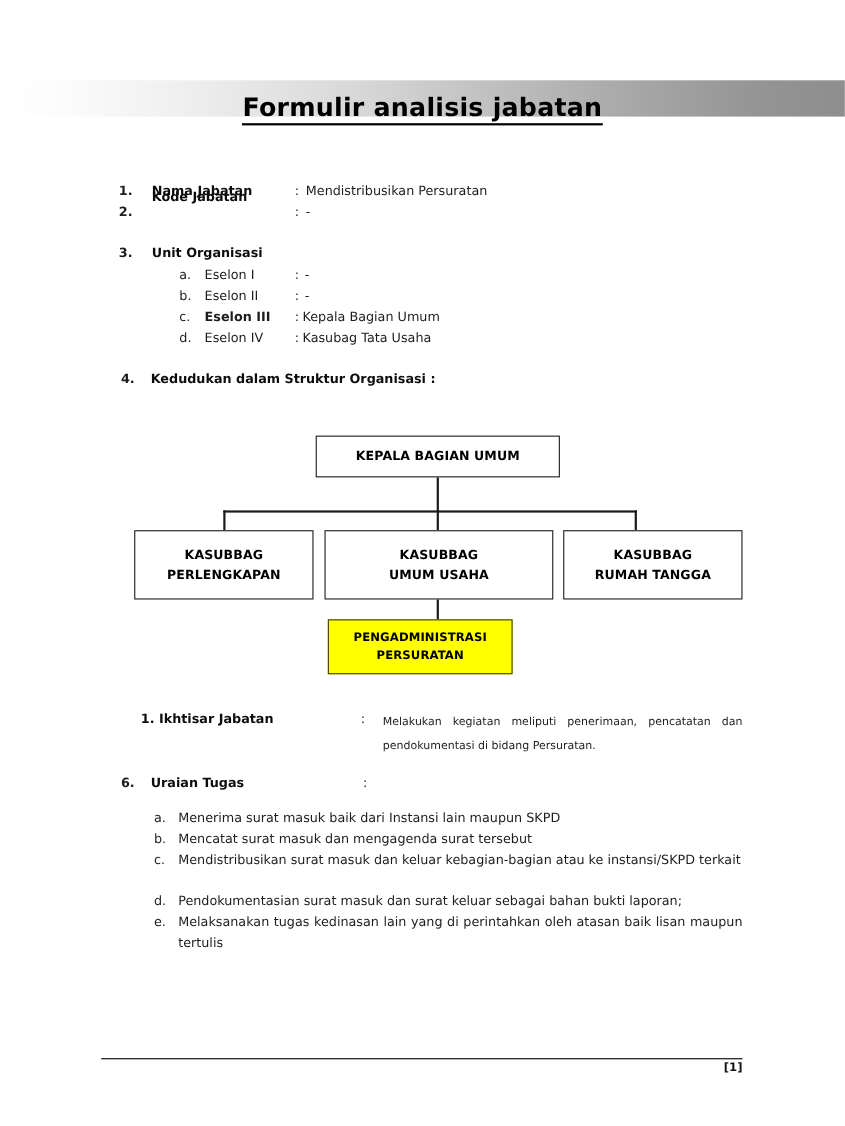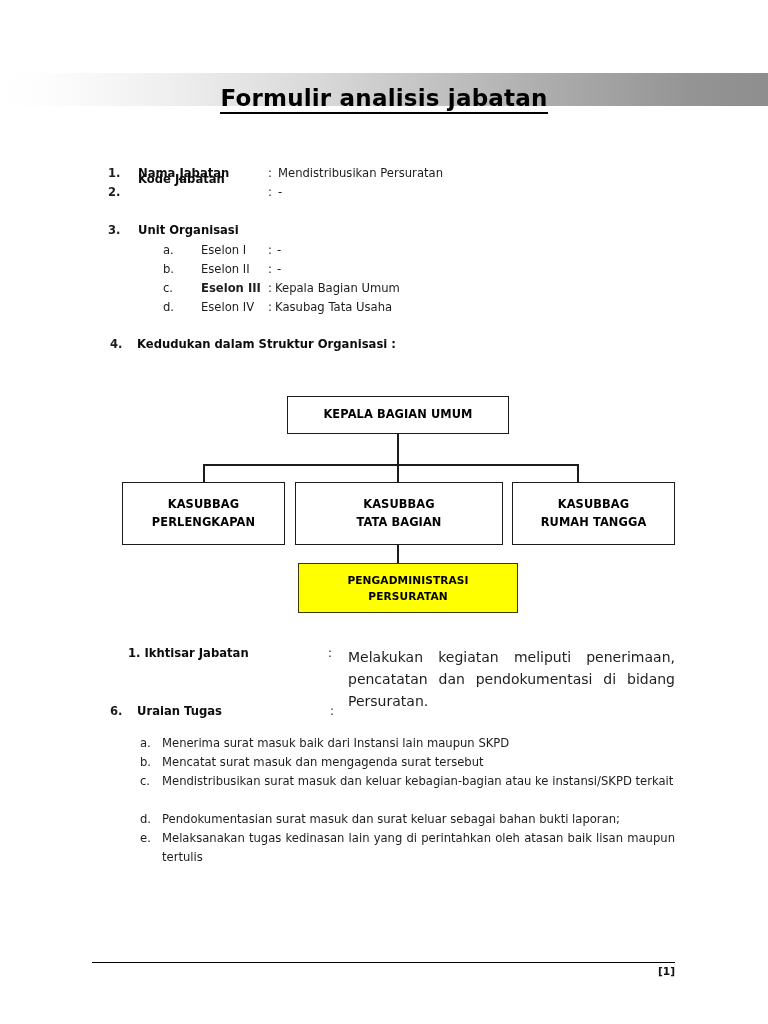--- a/index.html
+++ b/index.html
@@ -66,21 +66,21 @@
     color: #1d1d1d;
   }
   .b { font-weight: bold; color: #0d0d0d; }
   .num { font-weight: bold; }
 
   
   .c-num   { left: 108px; }
   .c-label { left: 138px; }
   .c-colon { left: 268px; }
   .c-sub-num   { left: 163px; }
-  .c-sub-label { left: 201px; }
+  .c-sub-label { left: 186px; }
   .c-sub-colon { left: 268px; }
 
   
   .chart { position: absolute; left: 0; top: 0; width: 768px; height: 1024px; }
   .node {
     position: absolute;
     border: 1.6px solid #1b1b1b;
     background: #ffffff;
     box-sizing: border-box;
     display: flex;
@@ -92,21 +92,21 @@
     color: #000000;
     line-height: 1.55;
     text-align: center;
     letter-spacing: 0.1px;
   }
   .node.top      { left: 287px; top: 396px; width: 222px; height: 38px; }
   .node.left     { left: 122px; top: 482px; width: 163px; height: 63px; }
   .node.middle   { left: 295px; top: 482px; width: 208px; height: 63px; }
   .node.right    { left: 512px; top: 482px; width: 163px; height: 63px; }
   .node.highlight {
-    left: 298px; top: 563px; width: 220px; height: 50px;
+    left: 298px; top: 563px; width: 168px; height: 50px;
     background: #ffff00;
     border: 1.6px solid #3a3a06;
     font-size: 10.6px;
   }
   .node .l2 { display: block; }
 
   .conn { position: absolute; background: #1b1b1b; }
   
   .conn.v-top   { left: 397px; top: 434px; width: 1.8px; height: 31px; }
   
@@ -121,21 +121,21 @@
   .conn.v-yellow{ left: 397px; top: 545px; width: 1.8px; height: 18px; }
 
   
   .ikhtisar-label { left: 128px; top: 646px; }
   .ikhtisar-colon { left: 328px; top: 646px; }
   .ikhtisar-body {
     position: absolute;
     left: 348px;
     top: 646px;
     width: 327px;
-    font-size: 14px;
+    font-size: 10px;
     line-height: 22px;
     text-align: justify;
     color: #1d1d1d;
   }
   .task-list { position: absolute; left: 0; top: 0; width: 768px; }
   .task-row {
     position: absolute;
     left: 140px;
     width: 535px;
     font-size: 11.6px;
@@ -229,21 +229,21 @@
     <div class="conn v-mid"></div>
     <div class="conn v-right"></div>
 
     <div class="node left">
       <span class="l2">KASUBBAG</span>
       <span class="l2">PERLENGKAPAN</span>
     </div>
 
     <div class="node middle">
       <span class="l2">KASUBBAG</span>
-      <span class="l2">TATA BAGIAN</span>
+      <span class="l2">UMUM USAHA</span>
     </div>
 
     <div class="node right">
       <span class="l2">KASUBBAG</span>
       <span class="l2">RUMAH TANGGA</span>
     </div>
 
     <div class="conn v-yellow"></div>
 
     <div class="node highlight">

